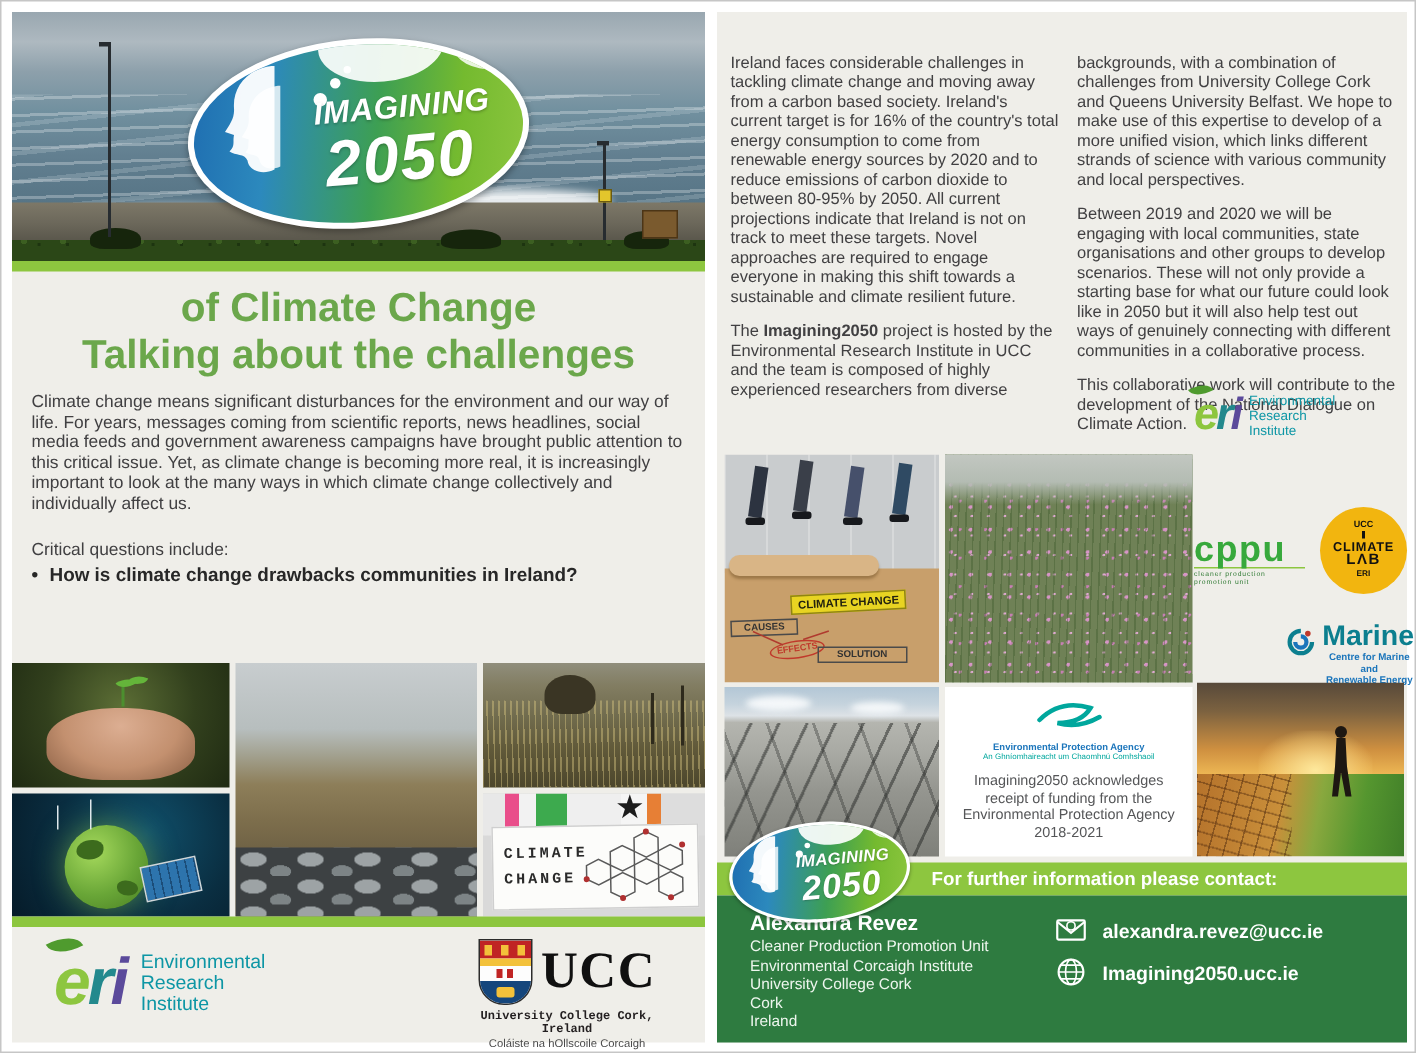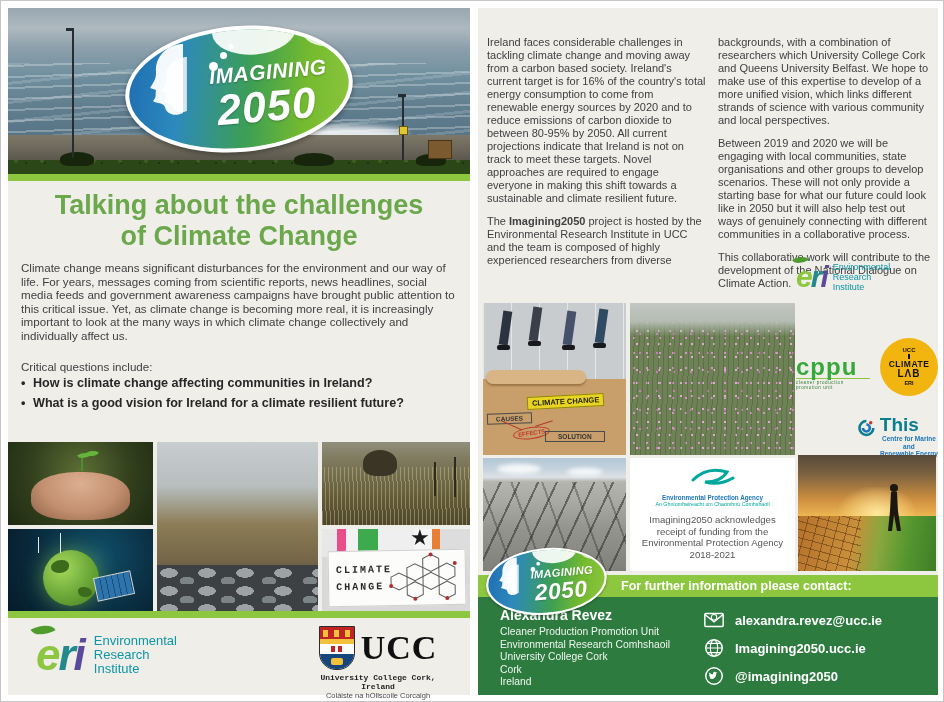--- a/index.html
+++ b/index.html
@@ -248,29 +248,28 @@
       <div class="logo-bubble" style="left:95px;top:26px;width:7px;height:7px;"></div>
       <div class="logo-bubble" style="left:104px;top:18px;width:5px;height:5px;"></div>
       <div class="logo-word">IMAGINING</div>
       <div class="logo-year">2050</div>
     </div>
   </div>
 
   <div class="divider lp-divider"></div>
 
   <div class="lp-title">
+    <div>of Climate Change</div>
     <div>Talking about the challenges</div>
-    <div>of Climate Change</div>
   </div>
 
   <div class="lp-intro">Climate change means significant disturbances for the environment and our way of life. For years, messages coming from scientific reports, news headlines, social media feeds and government awareness campaigns have brought public attention to this critical issue. Yet, as climate change is becoming more real, it is increasingly important to look at the many ways in which climate change collectively and individually affect us.</div>
   <div class="lp-lead">Critical questions include:</div>
   <ul class="lp-questions">
-    <li>How is climate change affecting communities in Ireland?</li>
-    <li>What is a good vision for Ireland for a climate resilient future?</li>
+    <li>How is climate change drawbacks communities in Ireland?</li>
   </ul>
 
   <div class="grid">
     <div class="gphoto ph-hands" style="left:0;top:0;width:145px;height:83px;">
       <div class="hands"></div>
       <div class="sprout" style="left:50%;top:16%;"></div>
       <div class="leaf" style="left:48%;top:12%;transform:rotate(-30deg);"></div>
       <div class="leaf" style="left:54%;top:10%;transform:rotate(20deg) scaleX(-1);"></div>
     </div>
     <div class="gphoto ph-energy" style="left:0;top:87px;width:145px;height:82px;">
@@ -354,21 +353,21 @@
 </div>
 
 <div class="page page-right">
 
   <div class="col col1">
     <p>Ireland faces considerable challenges in tackling climate change and moving away from a carbon based society. Ireland's current target is for 16% of the country's total energy consumption to come from renewable energy sources by 2020 and to reduce emissions of carbon dioxide to between 80-95% by 2050. All current projections indicate that Ireland is not on track to meet these targets. Novel approaches are required to engage everyone in making this shift towards a sustainable and climate resilient future.</p>
     <p><span>The </span><span class="b">Imagining2050</span><span> project is hosted by the Environmental Research Institute in UCC and the team is composed of highly experienced researchers from diverse</span></p>
   </div>
 
   <div class="col col2">
-    <p>backgrounds, with a combination of researchers which University College Cork and Queens University Belfast. We hope to make use of this expertise to develop of a more unified vision, which links different strands of science with various community and local perspectives.</p>
+    <p>backgrounds, with a combination of challenges from University College Cork and Queens University Belfast. We hope to make use of this expertise to develop of a more unified vision, which links different strands of science with various community and local perspectives.</p>
     <p>Between 2019 and 2020 we will be engaging with local communities, state organisations and other groups to develop scenarios. These will not only provide a starting base for what our future could look like in 2050 but it will also help test out ways of genuinely connecting with different communities in a collaborative process.</p>
     <p>This collaborative work will contribute to the development of the National Dialogue on Climate Action.</p>
   </div>
 
   <div class="rlogo eri eri-sm" style="left:318px;top:252px;">
     <div class="eri-mark" style="font-size:30px;">
       <span class="eri-leaf" style="left:-3px;top:-4px;width:15px;height:8px;"></span>
       <span class="eri-e">e</span><span class="eri-r">r</span><span class="eri-i">i</span>
     </div>
     <div class="eri-text">
@@ -393,21 +392,21 @@
   </div>
 
 
   <div class="rlogo marei" style="left:378px;top:408px;">
     <svg width="24" height="24" viewBox="0 0 24 24">
       <path d="M12,4 a8,8 0 1,0 8,8" fill="none" stroke="#0c7f8f" stroke-width="3"></path>
       <path d="M12,8 a4,4 0 1,1 -4,4" fill="none" stroke="#1b75bb" stroke-width="3"></path>
       <circle cx="17" cy="6" r="2" fill="#c0392b"></circle>
     </svg>
     <div>
-      <div class="marei-name">This</div>
+      <div class="marei-name">Marine</div>
       <div class="marei-tag">
         <div>Centre for Marine and</div>
         <div>Renewable Energy</div>
       </div>
     </div>
   </div>
 
   <div class="rphoto ph-workshop" style="left:5px;top:295px;width:143px;height:152px;">
     <div class="floor"></div>
     <div class="legpair" style="left:18px;top:8px;"></div>
@@ -457,47 +456,40 @@
     </svg>
   </div>
 
   <div class="rf-bar">
     <div class="rf-bar-text">For further information please contact:</div>
   </div>
   <div class="rf-dark">
     <div class="rf-name">Alexandra Revez</div>
     <div class="rf-addr">
       <div>Cleaner Production Promotion Unit</div>
-      <div>Environmental Research Comhshaoil</div>
+      <div>Environmental Corcaigh Institute</div>
       <div>University College Cork</div>
       <div>Cork</div>
       <div>Ireland</div>
     </div>
     <div class="contact-row" style="top:12px;">
       <svg class="cicon" viewBox="0 0 24 24">
         <rect x="2" y="5" width="20" height="14" rx="1" fill="none" stroke="#fff" stroke-width="1.6"></rect>
         <path d="M2,6 L12,14 L22,6" fill="none" stroke="#fff" stroke-width="1.6"></path>
         <circle cx="12" cy="9" r="3" fill="none" stroke="#fff" stroke-width="1.2"></circle>
       </svg>
       <span>alexandra.revez@ucc.ie</span>
     </div>
     <div class="contact-row" style="top:40px;">
       <svg class="cicon" viewBox="0 0 24 24">
         <circle cx="12" cy="12" r="9" fill="none" stroke="#fff" stroke-width="1.6"></circle>
         <ellipse cx="12" cy="12" rx="4" ry="9" fill="none" stroke="#fff" stroke-width="1.2"></ellipse>
         <path d="M3,12 h18 M4.5,7 h15 M4.5,17 h15" stroke="#fff" stroke-width="1.2" fill="none"></path>
       </svg>
       <span>Imagining2050.ucc.ie</span>
-    </div>
-    <div class="contact-row" style="top:68px;">
-      <svg class="cicon" viewBox="0 0 24 24">
-        <circle cx="12" cy="12" r="9" fill="none" stroke="#fff" stroke-width="1.6"></circle>
-        <path d="M7,15 c3,1 6,0 7,-3 c0.5,-1.5 0.5,-2.5 0.5,-3 l1.5,-1 l-1.8,0.2 c-0.5,-0.8 -1.8,-1 -2.6,-0.3 c-0.7,0.6 -0.9,1.4 -0.7,2.2 c-1.6,-0.1 -3,-0.8 -4,-2 c-0.5,1.2 -0.2,2.4 0.8,3.2 l-1.2,-0.2 c0.1,1.2 1,2 2,2.3 l-1.3,0.2 c0.6,0.9 1.5,1.3 2.5,1.3 Z" fill="#fff"></path>
-      </svg>
-      <span>@imagining2050</span>
     </div>
   </div>
 
   <div class="logo2050 footer-logo">
     <div class="logo-oval">
       <div class="logo-cloud" style="left:88px;top:-22px;width:84px;height:48px;"></div>
       <div class="logo-cloud" style="left:178px;top:-10px;width:52px;height:34px;opacity:.85;"></div>
     </div>
     <svg class="logo-faces" width="70" height="96" viewBox="0 0 70 96">
       <path fill="#ffffff" opacity="0.95" d="M44,4 C28,6 18,18 19,32 C19.5,39 16,43 13,48 L19,50 C18,55 20,57 16,61 C20,64 26,62 28,67 C29,74 38,77 46,73 L46,4 Z"></path>

